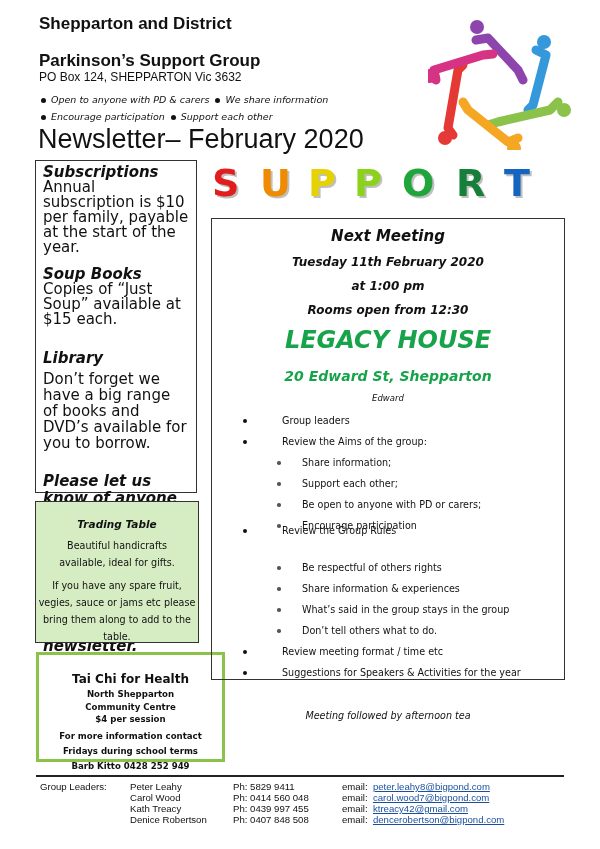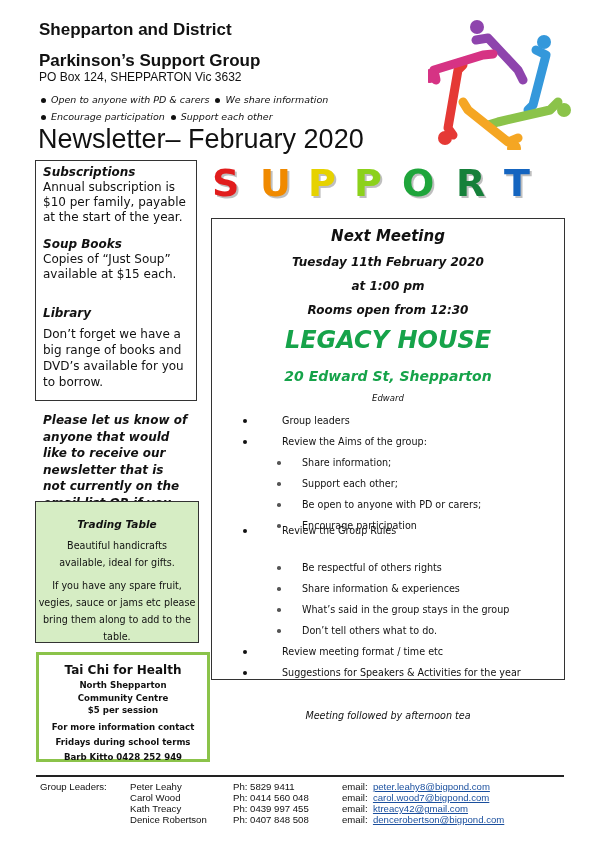--- a/index.html
+++ b/index.html
@@ -1,38 +1,38 @@
 <!DOCTYPE html>
 <html><head>
 <meta charset="utf-8">
 <style>
   html, body { margin:0; padding:0; background:#fff; }
   body { width:600px; height:849px; position:relative; overflow:hidden; font-family:"Liberation Sans", sans-serif; color:#111; }
   .abs { position:absolute; }
   .org1, .org2 { font-family:"Liberation Sans", sans-serif; font-weight:bold; font-size:17px; line-height:19px; left:39px; }
-  .org1 { top:20px; }
+  .org1 { top:14px; }
   .org2 { top:51px; }
   .address { left:39px; top:70px; font-size:12px; }
   .bullets { left:38px; font-size:9.5px; font-style:italic; font-family:"DejaVu Sans", sans-serif; }
   .bullets span.dot { display:inline-block; width:5px; height:5px; background:#111; border-radius:50%; margin:0 5px 1px 3px; vertical-align:middle; }
   .b1 { top:94px; }
   .b2 { top:111px; }
   .title { left:38px; top:124px; font-size:27px; }
   
   .logo { left:428px; top:10px; width:160px; height:140px; }
   .support { left:208px; top:162px; width:350px; height:42px; }
   .support-letter { position:absolute; top:0; font-family:"DejaVu Sans", sans-serif; font-weight:bold; font-size:38px; line-height:42px; text-shadow:2px 2px 0 rgba(0,0,0,0.25); }
   
-  .leftbox { left:35px; top:160px; width:162px; height:241px; border:1.5px solid #333; box-sizing:border-box; padding:4px 7px; font-family:"DejaVu Sans", sans-serif; font-size:12px; line-height:15px; }
+  .leftbox { left:35px; top:160px; width:162px; height:333px; border:1.5px solid #333; box-sizing:border-box; padding:4px 7px; font-family:"DejaVu Sans", sans-serif; font-size:15px; line-height:15px; }
   .leftbox .hd { font-style:italic; font-weight:bold; }
   .leftbox p { margin:0; }
   .trade { left:35px; top:501px; width:164px; height:142px; background:#d6edc4; border:1.5px solid #333; box-sizing:border-box; text-align:center; font-family:"DejaVu Sans", sans-serif; font-size:9.6px; line-height:17px; padding-top:14px; }
   .trade .hd { font-style:italic; font-weight:bold; font-size:10.5px; margin-bottom:4px; }
   .trade p { margin:0; }
-  .taichi { left:36px; top:652px; width:174px; height:110px; border:3px solid #8bc34a; box-sizing:border-box; text-align:center; font-family:"DejaVu Sans", sans-serif; font-weight:bold; font-size:8.6px; line-height:12.5px; padding-top:7px; }
+  .taichi { left:36px; top:652px; width:189px; height:110px; border:3px solid #8bc34a; box-sizing:border-box; text-align:center; font-family:"DejaVu Sans", sans-serif; font-weight:bold; font-size:8.6px; line-height:12.5px; padding-top:16px; }
   .taichi .hd { font-size:12px; line-height:17px; }
   .taichi .gap { height:3px; }
   
   .rightbox { left:211px; top:218px; width:354px; height:462px; border:1.5px solid #333; box-sizing:border-box; font-family:"DejaVu Sans", sans-serif; }
   .center { text-align:center; width:100%; position:absolute; left:0;font-style:italic; }
   .nm { top:8px; font-style:italic; font-weight:bold; font-size:15px; }
   .dt { top:36px; font-style:italic; font-weight:bold; font-size:12px; }
   .tm { top:60px; font-style:italic; font-weight:bold; font-size:12px; }
   .ro { top:84px; font-style:italic; font-weight:bold; font-size:12px; }
   .venue { top:107px; color:#16a34a; font-weight:bold; font-size:24px; }
@@ -108,21 +108,21 @@
 <div class="abs trade">
   <p class="hd">Trading Table</p>
   <p style="padding:0 10px">Beautiful handicrafts available, ideal for gifts.</p>
   <p style="margin-top:6px;padding:0 2px">If you have any spare fruit, vegies, sauce or jams etc please bring them along to add to the table.</p>
 </div>
 
 <div class="abs taichi">
   <div class="hd">Tai Chi for Health</div>
   <div>North Shepparton</div>
   <div>Community Centre</div>
-  <div>$5 per session</div>
+  <div>$4 per session</div>
   <div class="gap"></div>
   <div style="line-height:15px">For more information contact</div>
   <div style="line-height:15px">Fridays during school terms</div>
   <div style="line-height:15px">Barb Kitto  0428 252 949</div>
 </div>
 
 <div class="abs rightbox">
   <div class="center nm">Next Meeting</div>
   <div class="center dt">Tuesday 11th February  2020</div>
   <div class="center tm">at 1:00 pm</div>

